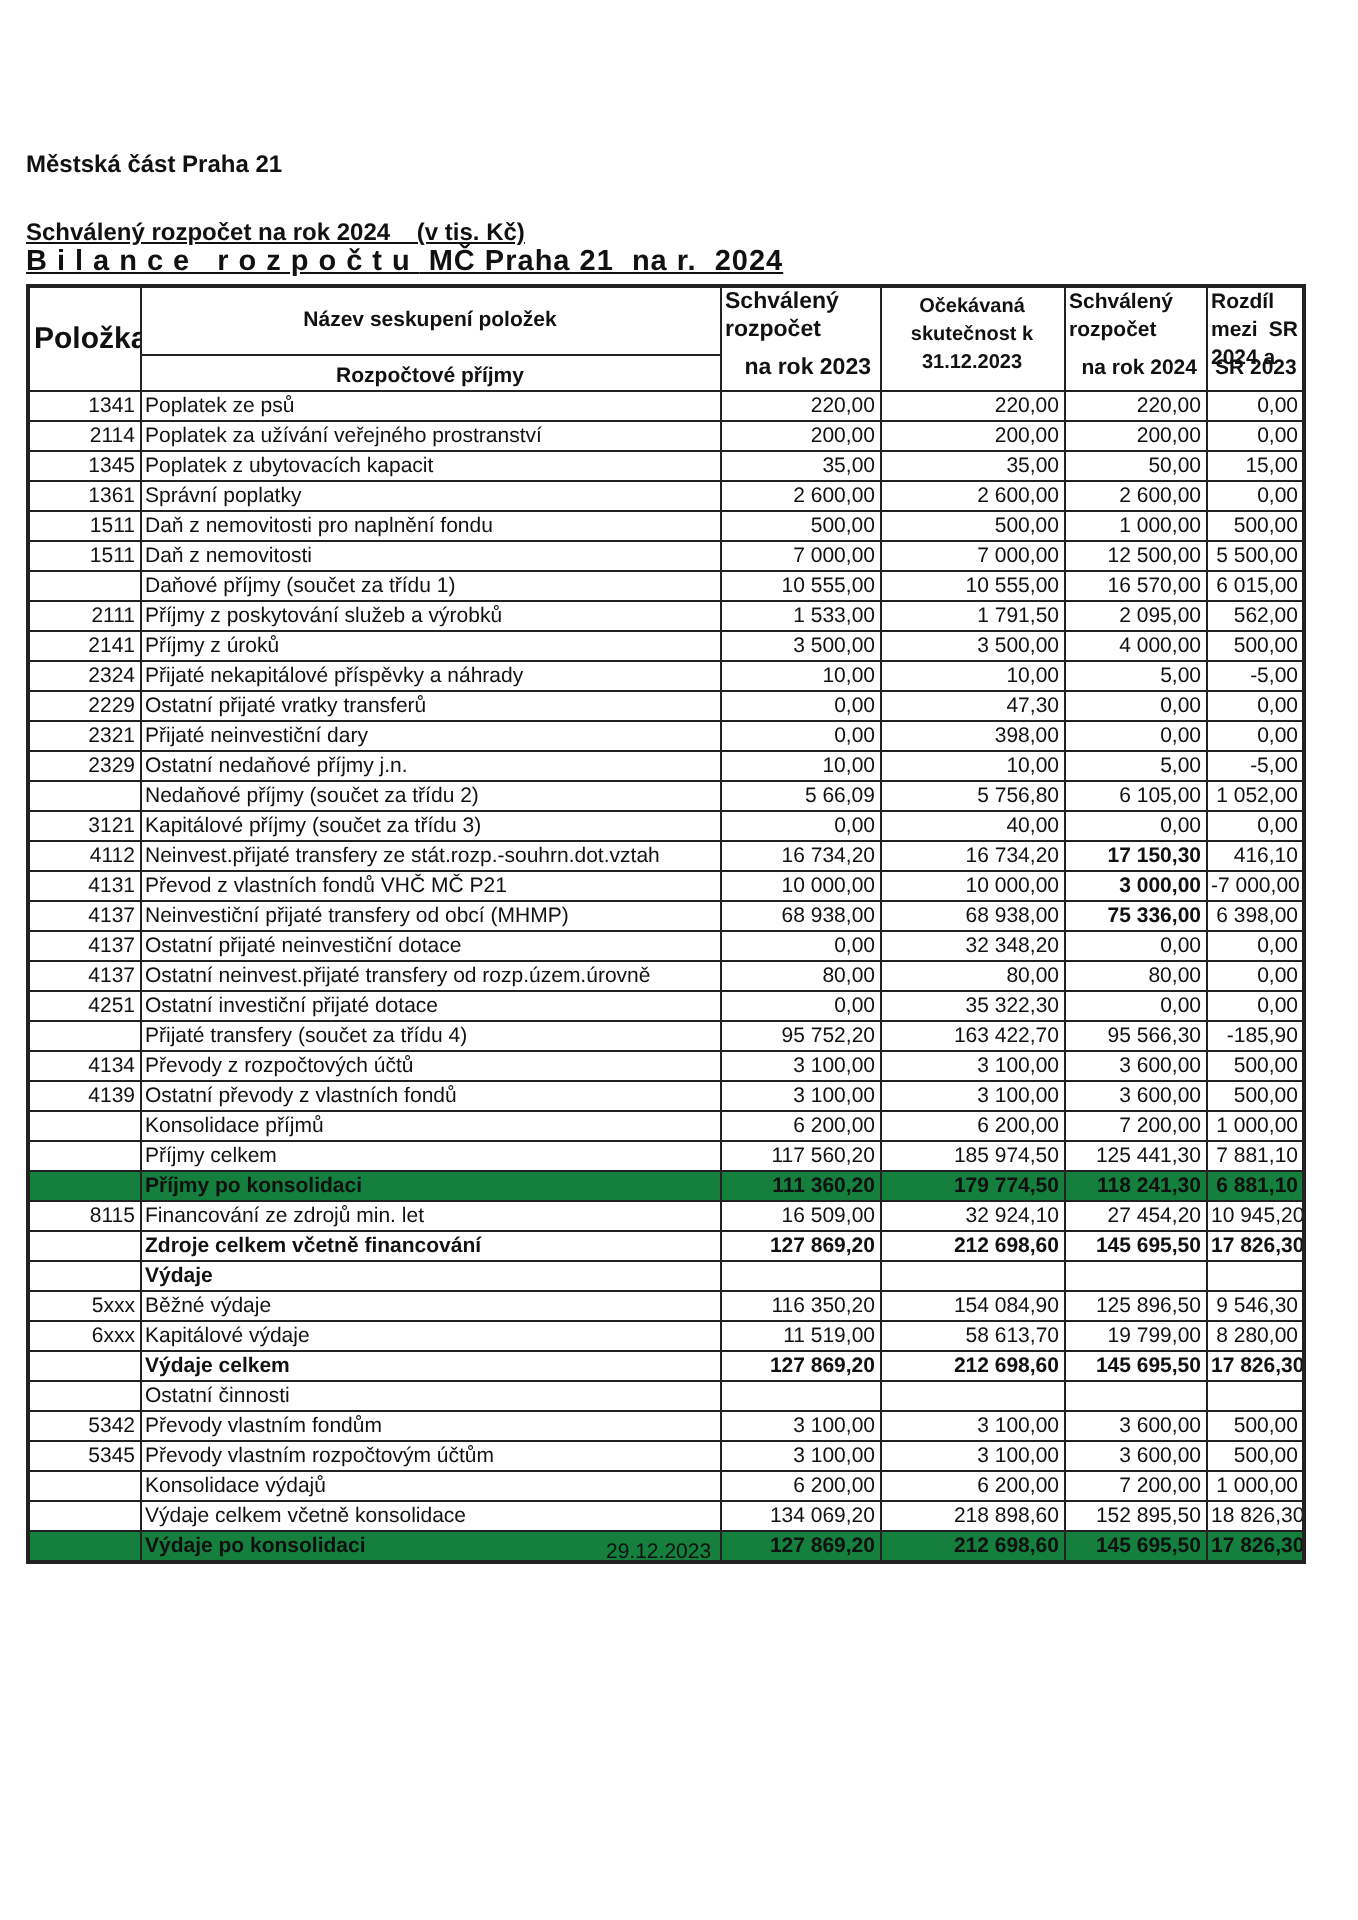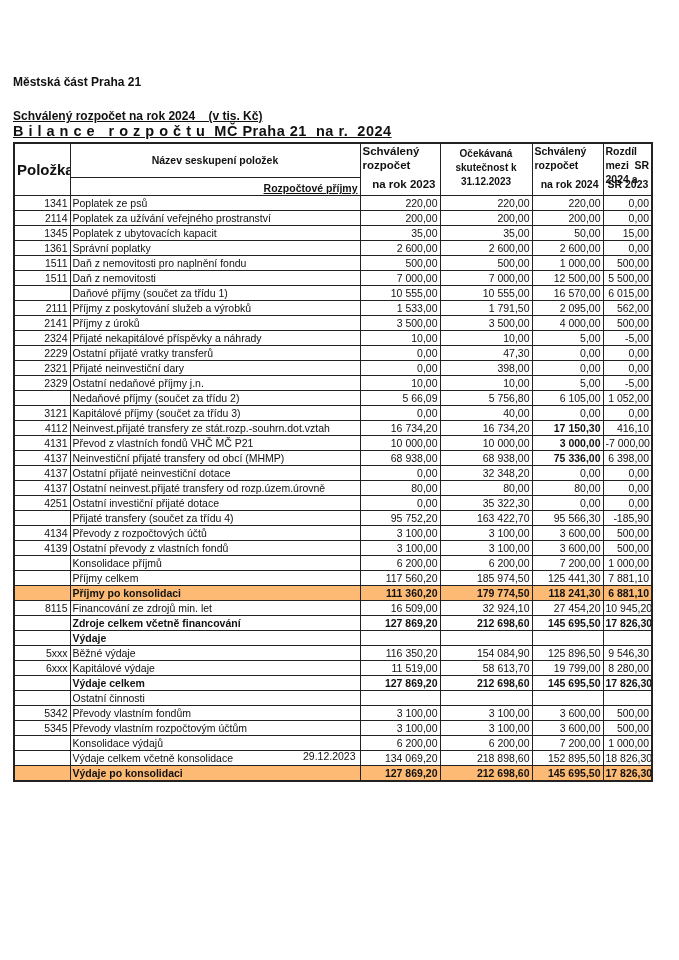--- a/index.html
+++ b/index.html
@@ -13,32 +13,32 @@
   .outer { border: 2px solid #222; }
   col.c1 { width: 56px; }
   col.c2 { width: 290px; }
   col.c3 { width: 80px; }
   col.c4 { width: 92px; }
   col.c5 { width: 71px; }
   col.c6 { width: 49px; }
   th { font-weight: bold; font-size: 11.5px; text-align: left; vertical-align: top; line-height: 14px; }
   th.pol { vertical-align: middle; font-size: 15px; }
   th.nazev { text-align: center; vertical-align: middle; font-size: 10.5px; height: 30px; }
-  th.sub { text-align: right; vertical-align: bottom; font-size: 10.5px; height: 16px; text-decoration: underline; }
+  th.sub { text-align: center; vertical-align: bottom; font-size: 10.5px; height: 16px; }
   th.c4h { text-align: center; font-size: 10px; padding-top: 3px; }
   .hdr-cell { position: relative; height: 48px; }
   .hdr-top { display: block; }
   .hdr-bot { position: absolute; right: 2px; bottom: 1px; }
   td.code { text-align: right; }
   td.num { text-align: right; }
   td.name { text-align: left; }
   tr.bold td { font-weight: bold; }
-  tr.yellow td { background: #fdba74; font-weight: bold; }
+  tr.yellow td { background: #15803d; font-weight: bold; }
   td.numbold { font-weight: bold; }
-  .date { position: absolute; left: 303px; top: 750px; font-size: 10.5px; }
+  .date { position: absolute; left: 303px; top: 770px; font-size: 10.5px; }
 </style>
 </head>
 <body>
 
 <div class="org">Městská část Praha 21</div>
 <div class="subtitle" style="white-space: pre;">Schválený rozpočet na rok 2024    (v tis. Kč)</div>
 <div class="title"><span class="spaced">Bilance rozpočtu</span><span style="white-space: pre;"> MČ Praha 21  na r.  2024</span></div>
 
 <table class="outer">
   <colgroup>

